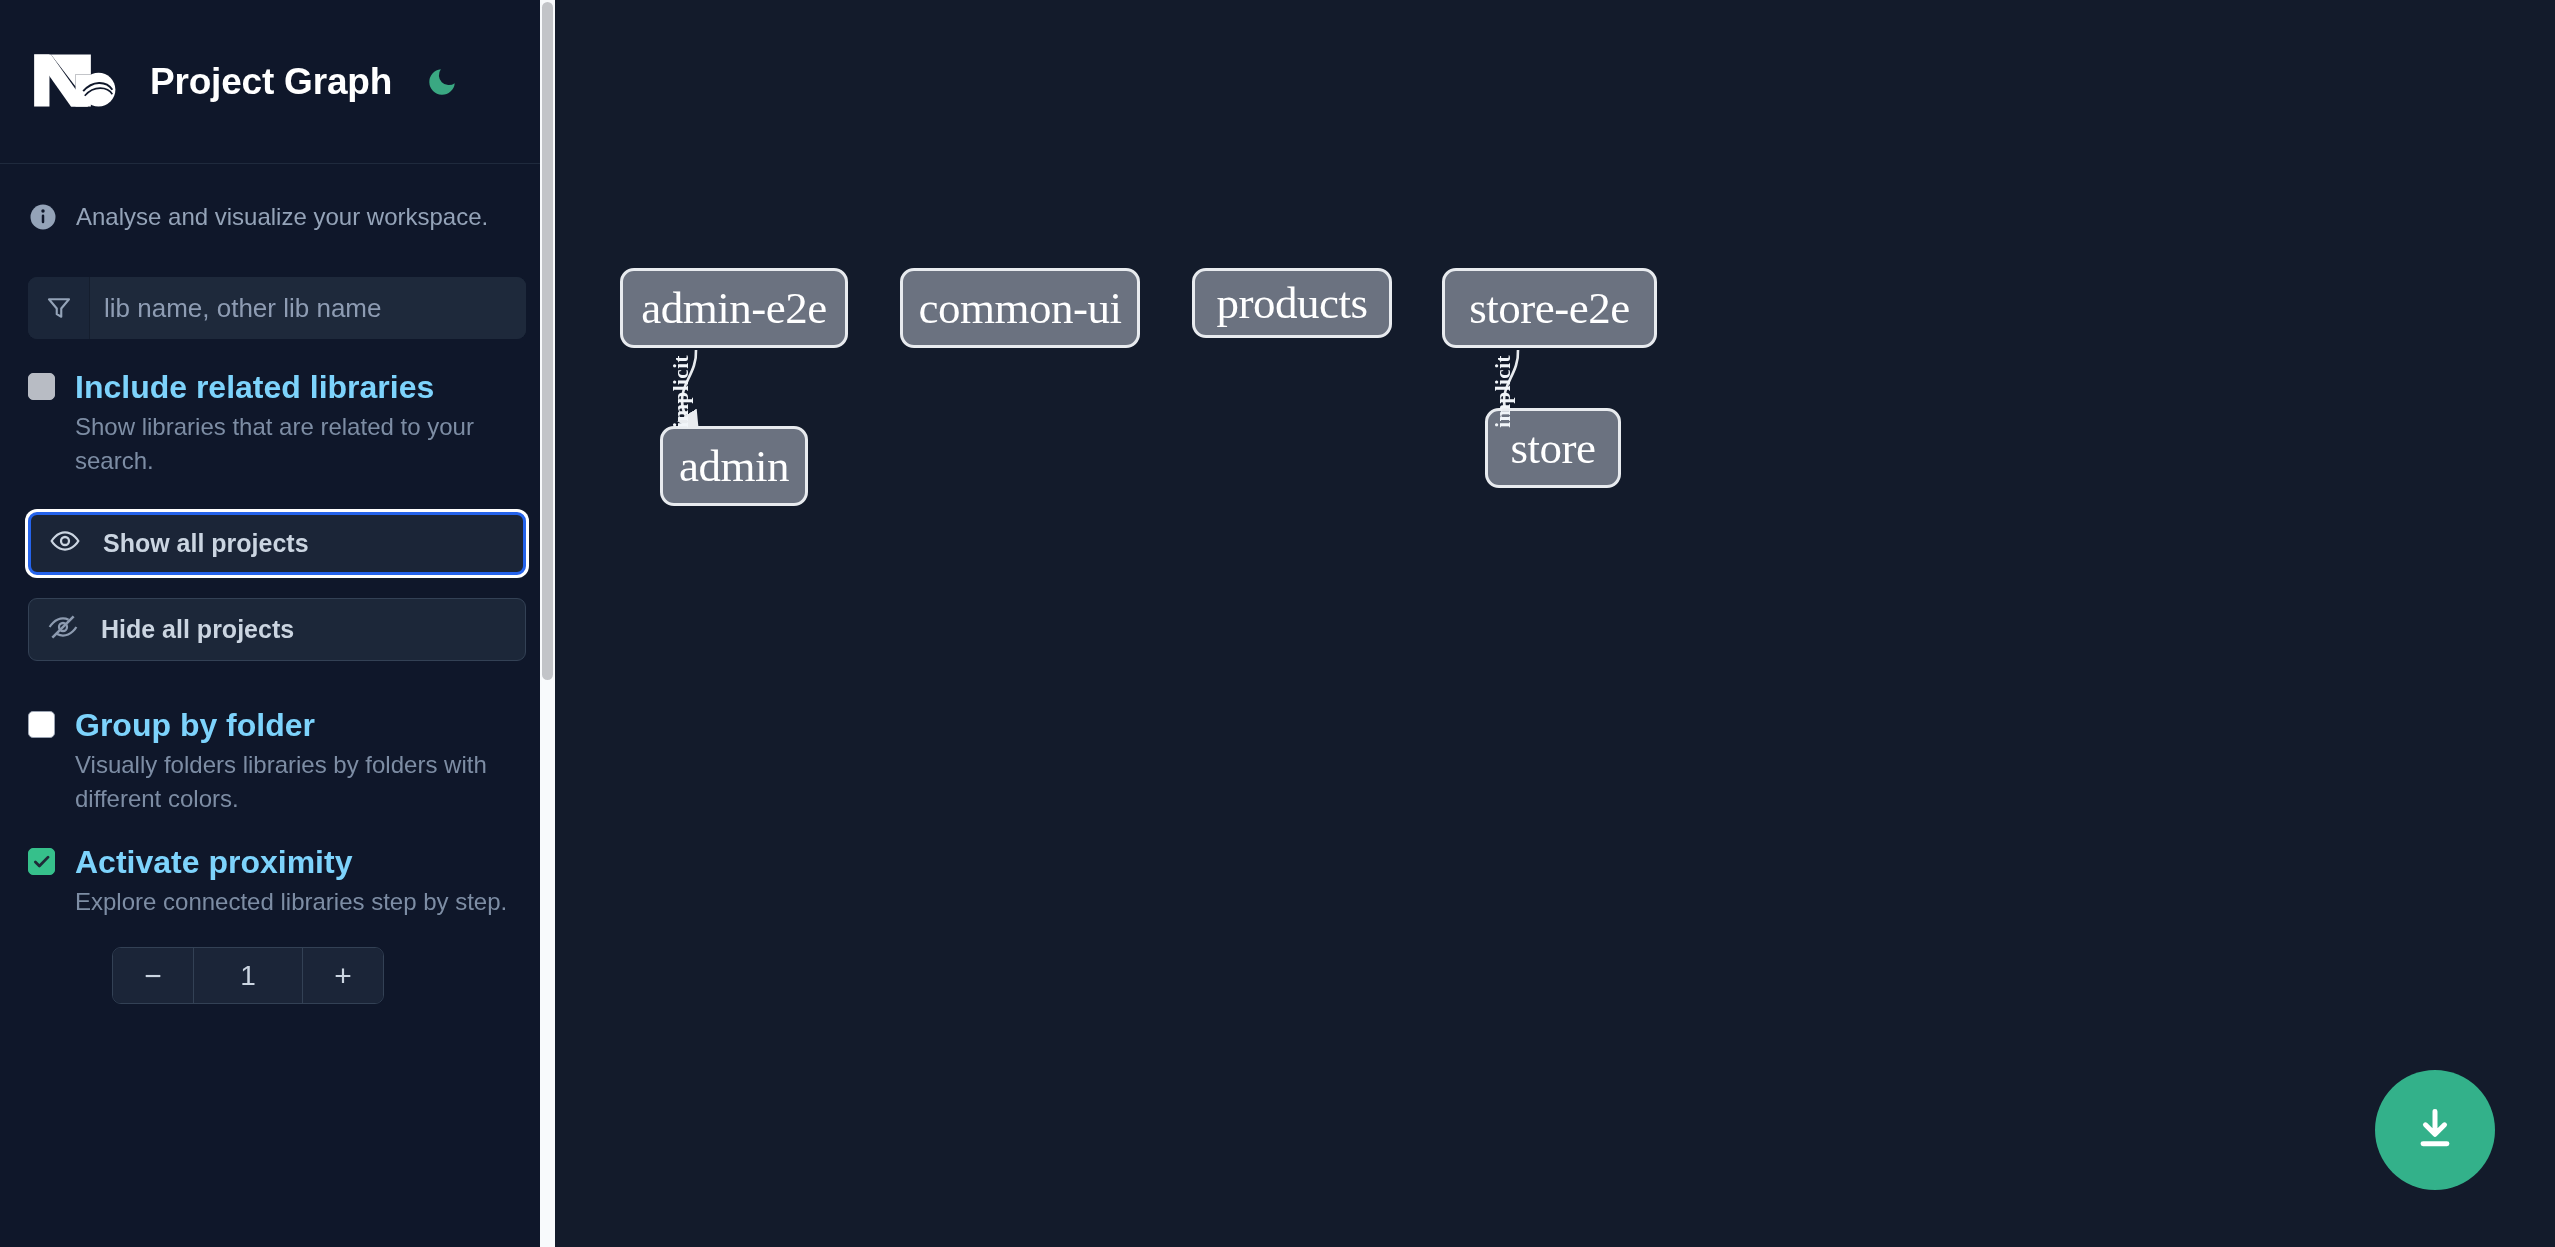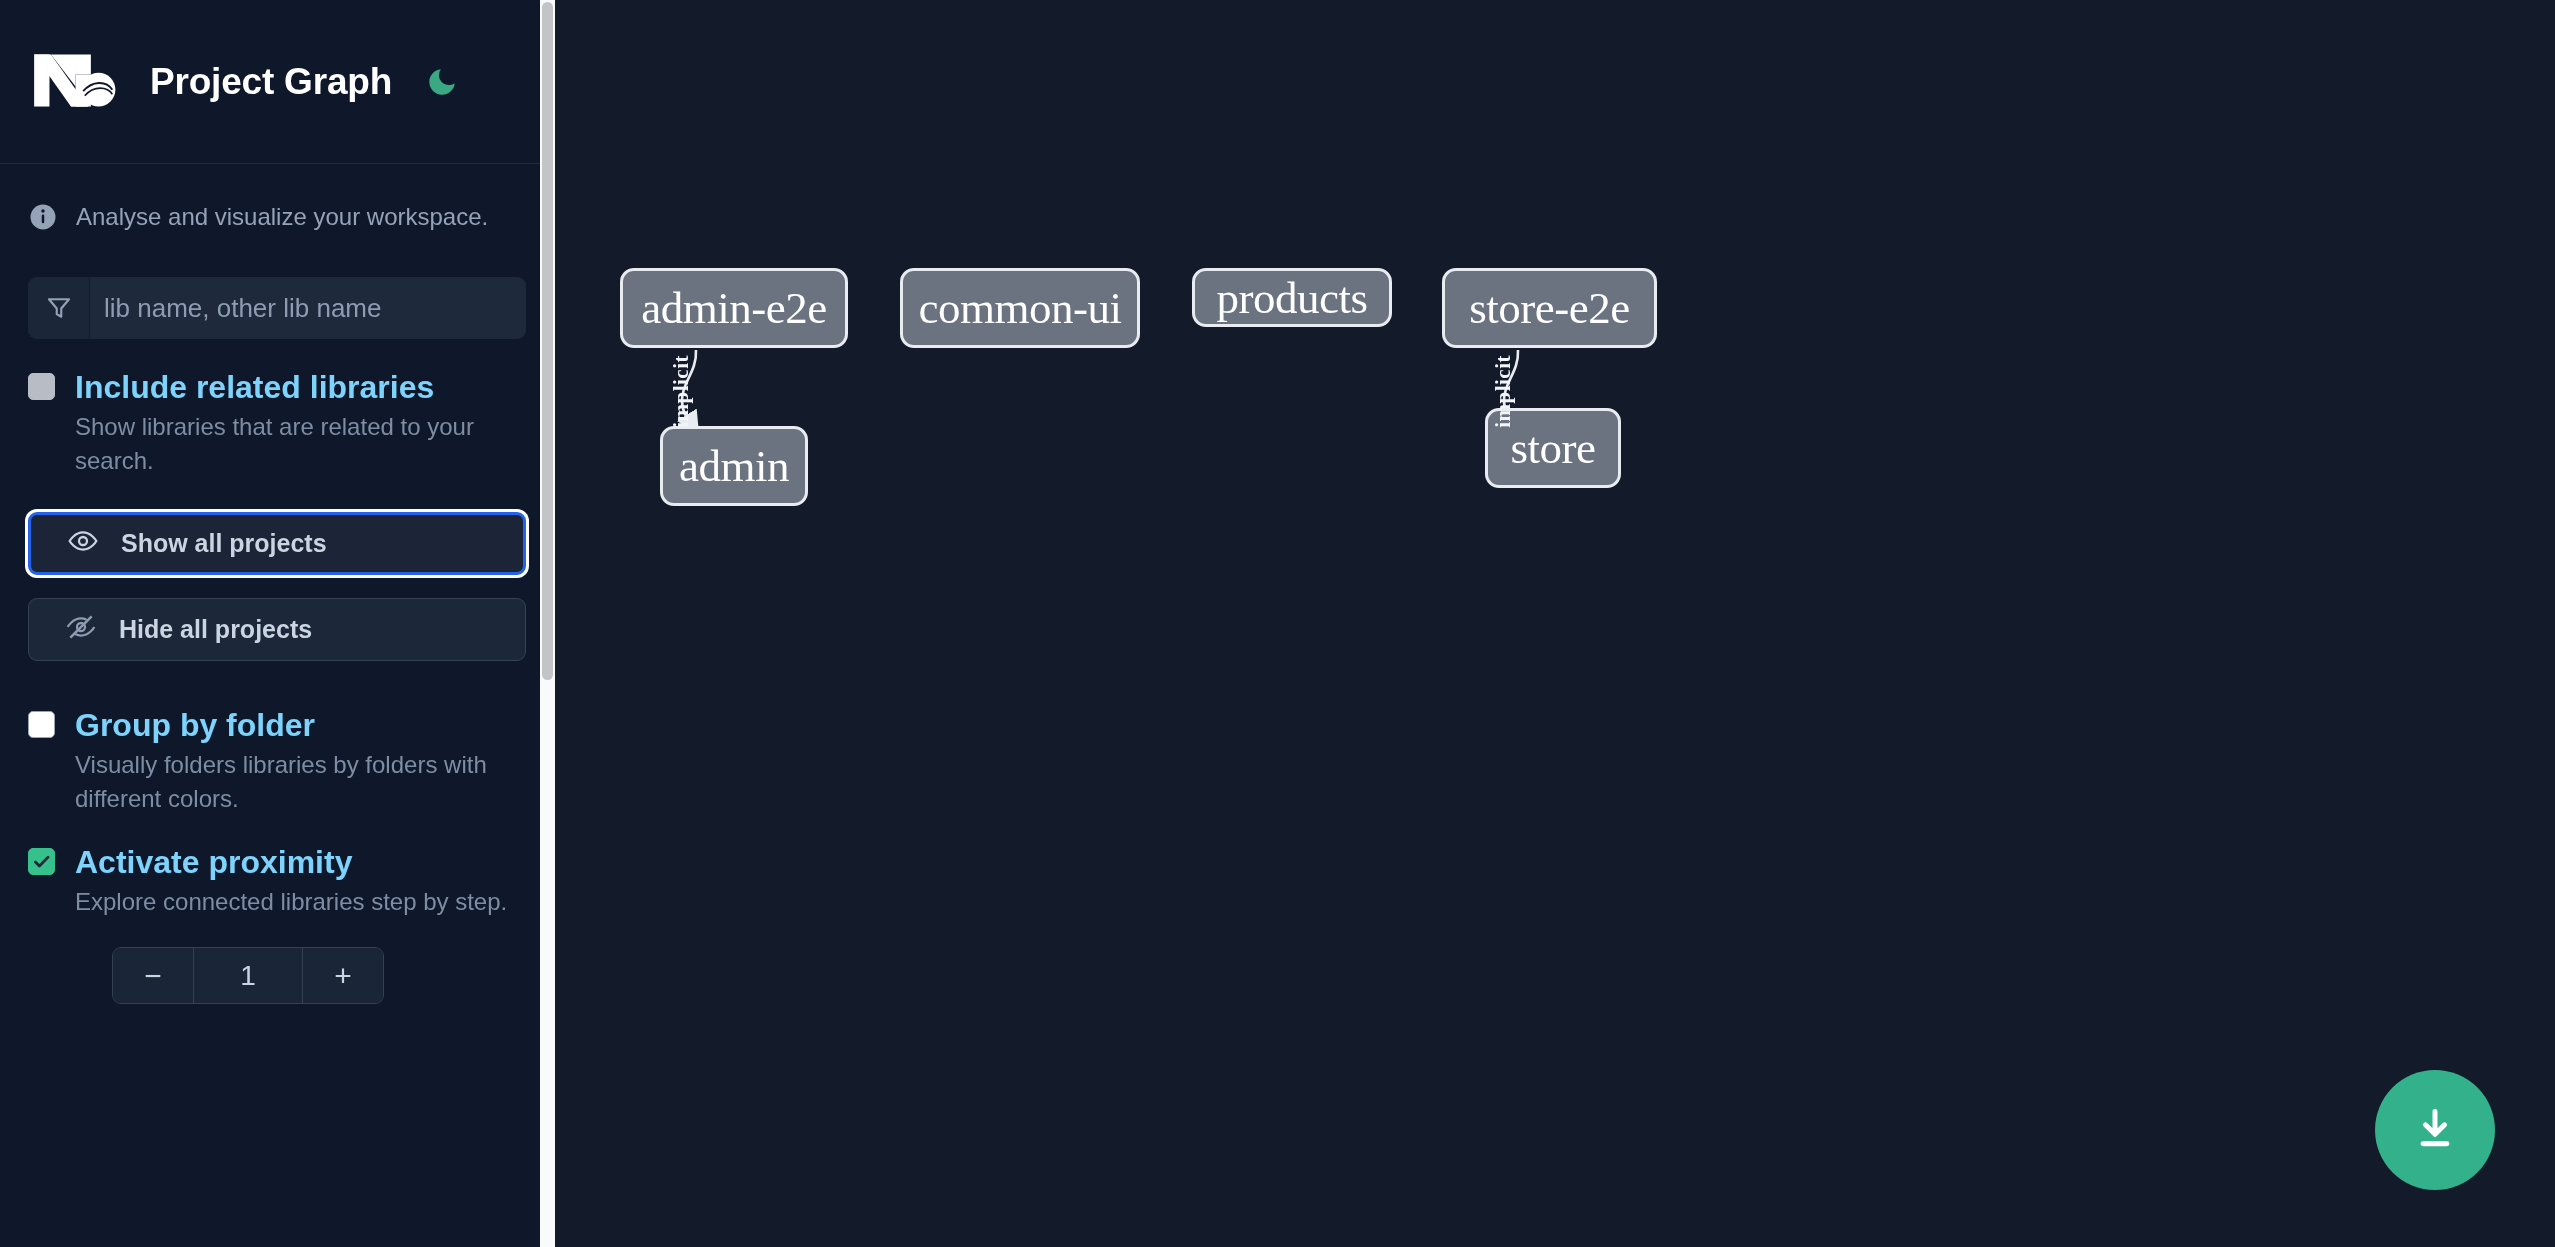--- a/index.html
+++ b/index.html
@@ -78,21 +78,21 @@
   .chk-title { font-size: 32px; font-weight: 700; color: #7dd3fc; line-height: 1.25; }
   .chk-desc { font-size: 24px; color: #7d8da4; line-height: 1.42; margin-top: 3px; max-width: 440px;}
 
   .btn-wrap { padding: 34px 28px 0 28px; }
   .proj-btn {
     width: 498px; height: 63px;
     background: #1c2739;
     border: 1px solid #334155;
     border-radius: 9px;
     display: flex; align-items: center;
-    padding-left: 36px; gap: 22px;
+    padding-left: 18px; gap: 22px;
     color: #cbd5e1; font-size: 25px; font-weight: 700;
   }
   .proj-btn.focused {
     border: 3px solid #2563eb;
     box-shadow: 0 0 0 3px #ffffff;
     background: #1b2537;
   }
   .btn-wrap.second { padding-top: 23px; }
 
   .stepper-wrap { padding: 28px 28px 0 112px; }
@@ -284,21 +284,21 @@
       <path d="M963 350 C 964 372, 949 382, 949 400 C 949 416, 957 420, 962 428" fill="none" stroke="#e8ebef" stroke-width="2.6" marker-end="url(#arrow)"></path>
     </svg>
 
     <div id="nodes">
         <div class="node" style="left: 65px; top: 268px; width: 228px; height: 80px;">
           <span>admin-e2e</span>
         </div>
         <div class="node" style="left: 345px; top: 268px; width: 240px; height: 80px;">
           <span>common-ui</span>
         </div>
-        <div class="node" style="left: 637px; top: 268px; width: 200px; height: 59px;">
+        <div class="node" style="left: 637px; top: 268px; width: 200px; height: 70px;">
           <span>products</span>
         </div>
         <div class="node" style="left: 887px; top: 268px; width: 215px; height: 80px;">
           <span>store-e2e</span>
         </div>
         <div class="node" style="left: 105px; top: 426px; width: 148px; height: 80px;">
           <span>admin</span>
         </div>
         <div class="node" style="left: 930px; top: 408px; width: 136px; height: 80px;">
           <span>store</span>

